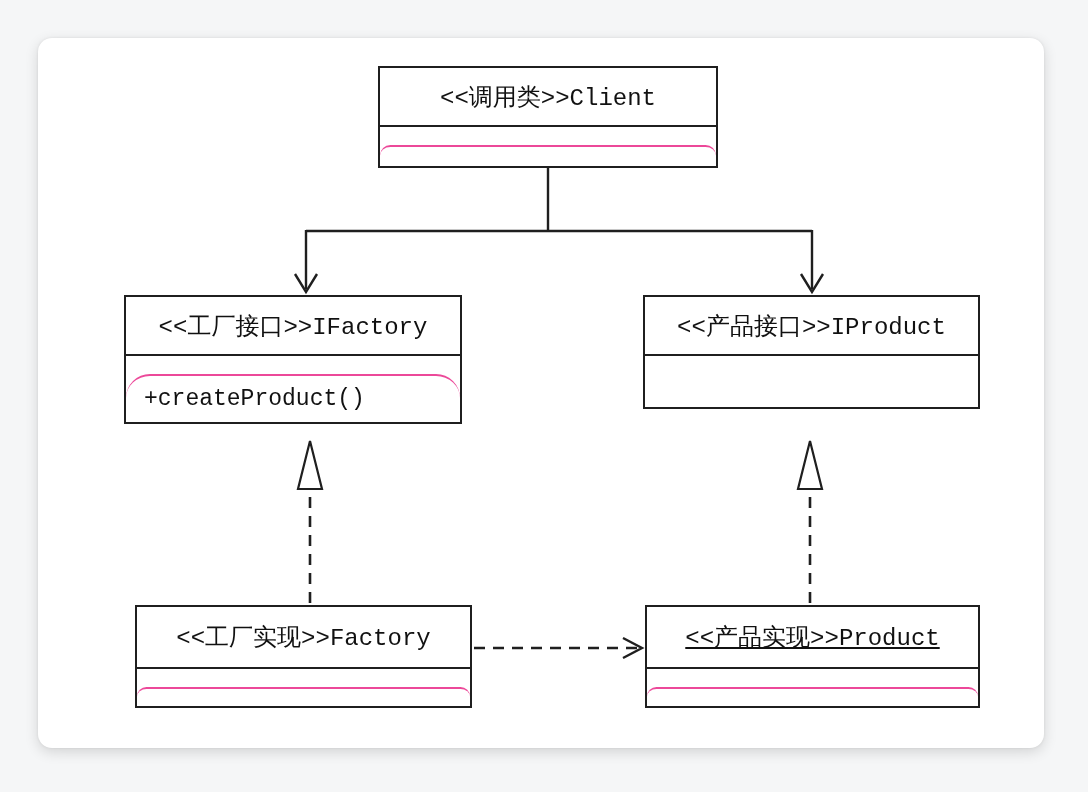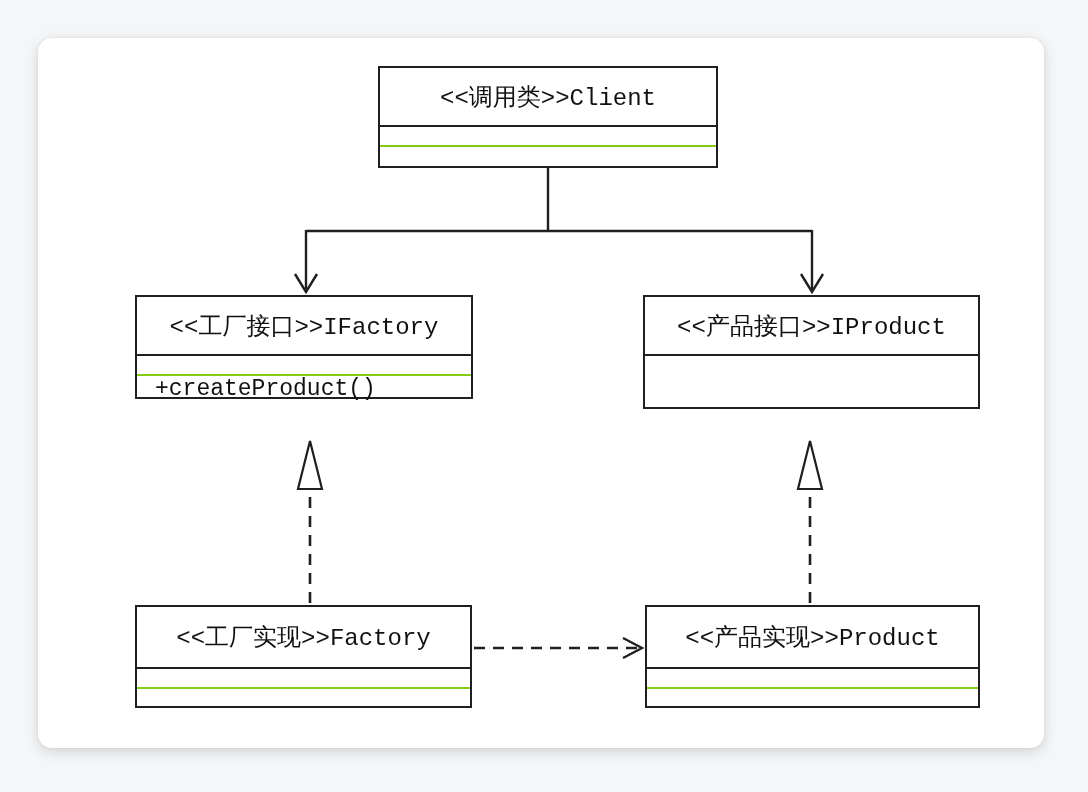--- a/index.html
+++ b/index.html
@@ -53,38 +53,39 @@
     font-size: 24px;
     letter-spacing: 0px;
     white-space: nowrap;
   }
   .uml-box .c-attrs {
     flex: 0 0 20px;
     border-top: 2px solid #1f1f1f;
   }
   .uml-box .c-ops {
     flex: 1 1 auto;
-    border-top: 2px solid #84cc16;
+    border-top: 2px solid #ec4899;
     display: flex;
     align-items: center;
     font-size: 23px;
     padding-left: 18px;
     white-space: nowrap;
+    border-radius: 28px;
   }
   
   .box-client   { left: 378px; top: 66px;  width: 340px; height: 102px; }
   .box-client .c-title { flex-basis: 57px; }
-  .box-ifactory { left: 135px; top: 295px; width: 338px; height: 104px; }
+  .box-ifactory { left: 124px; top: 295px; width: 338px; height: 129px; }
   .box-ifactory .c-title { flex-basis: 57px; }
   .box-iproduct { left: 643px; top: 295px; width: 337px; height: 114px; }
   .box-iproduct .c-title { flex-basis: 57px; }
   .box-factory  { left: 135px; top: 605px; width: 337px; height: 103px; }
   .box-factory .c-title { flex-basis: 60px; }
   .box-product  { left: 645px; top: 605px; width: 335px; height: 103px; }
-  .box-product .c-title { flex-basis: 60px; }
+  .box-product .c-title { flex-basis: 60px; text-decoration: underline; }
 </style>
 </head>
 <body>
 
 <div class="stage">
   <div class="card"></div>
 
   <svg class="edges-svg" viewBox="0 0 1088 792" xmlns="http://www.w3.org/2000/svg">
 
     <g stroke="#1f1f1f" stroke-width="2.4" fill="none">

